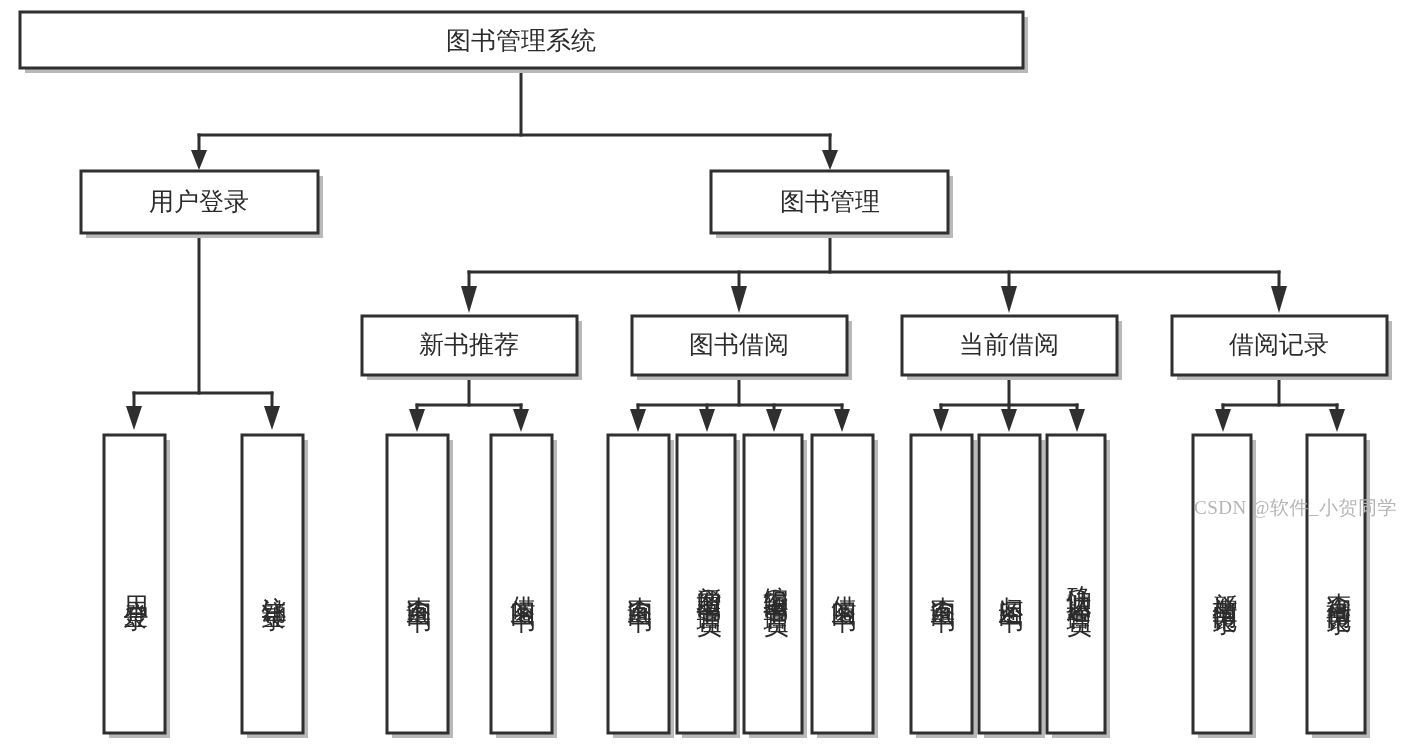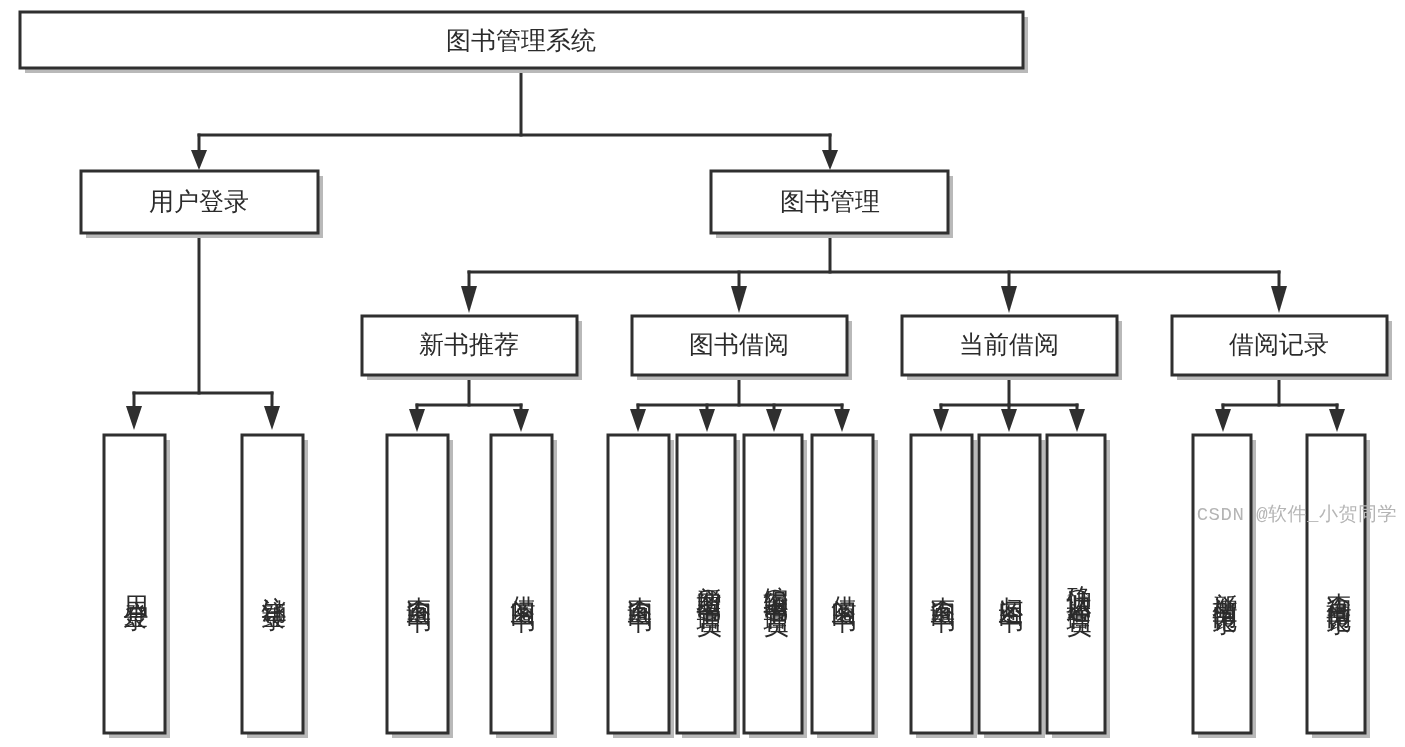--- a/index.html
+++ b/index.html
@@ -60,22 +60,22 @@
     text-anchor: middle;
     dominant-baseline: middle;
     writing-mode: vertical-rl;
     text-orientation: upright;
     letter-spacing: 4px;
     white-space: pre;
   }
   .watermark-text {
     position: absolute;
     right: 8px;
-    bottom: 16px;
-    font-family: Liberation Mono, monospace;
+    bottom: 22px;
+    font-family: Liberation Serif, serif;
     font-size: 19px;
     color: #b5b5b5;
     letter-spacing: 0.5px;
     white-space: nowrap;
     pointer-events: none;
   }
 </style>
 </head>
 <body>
 

